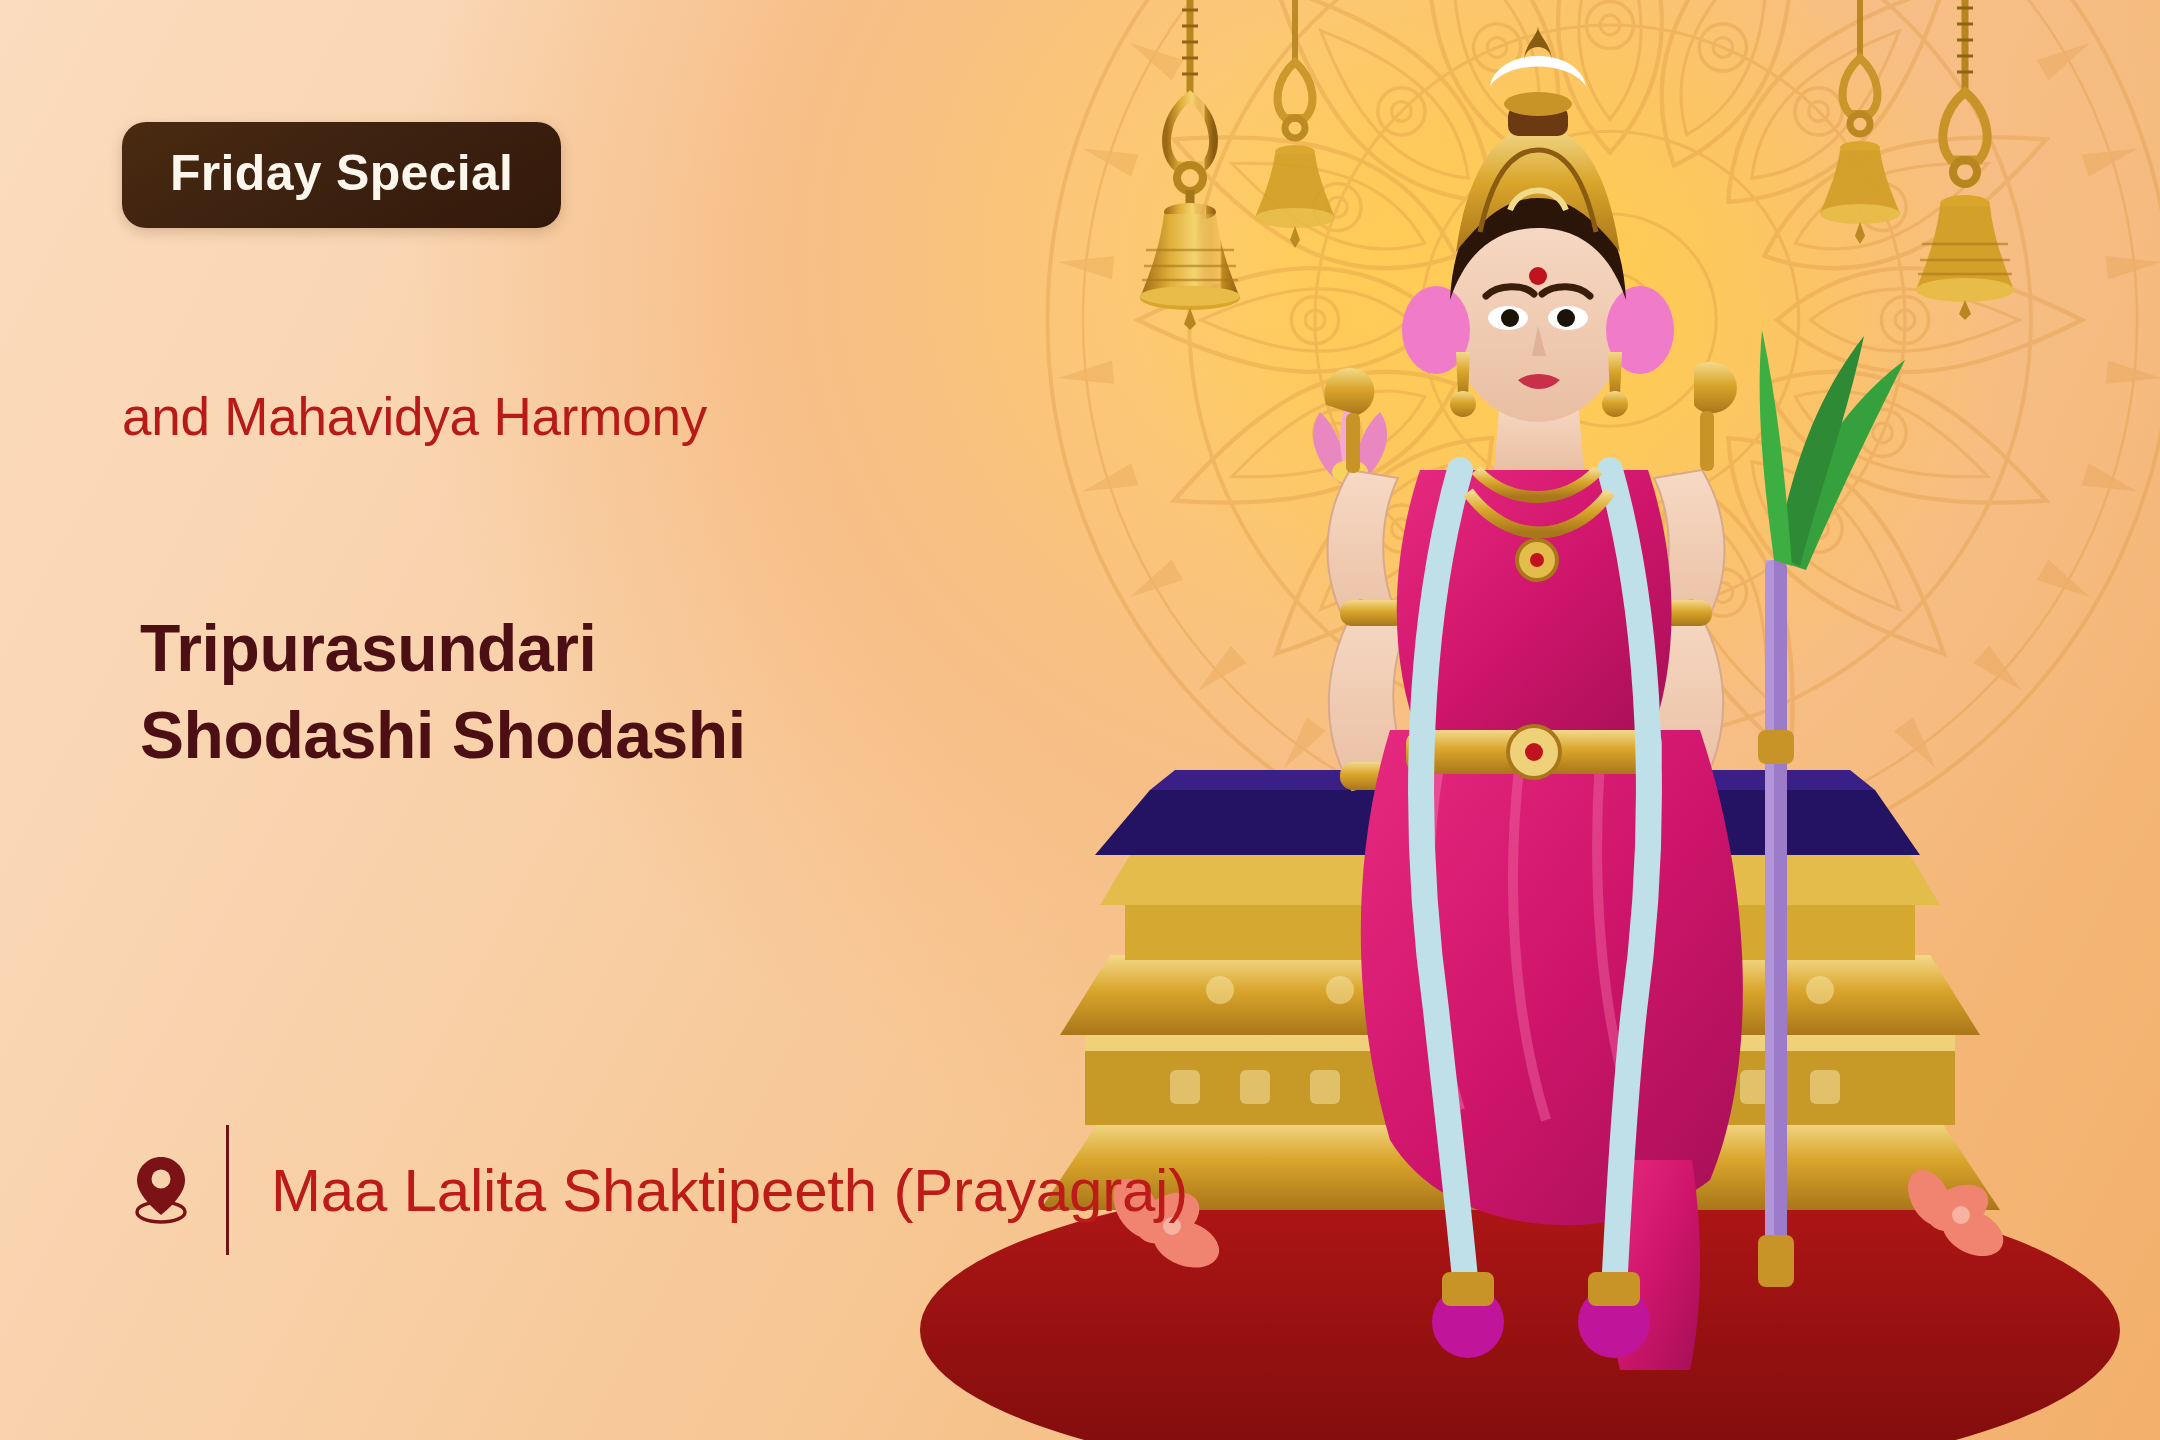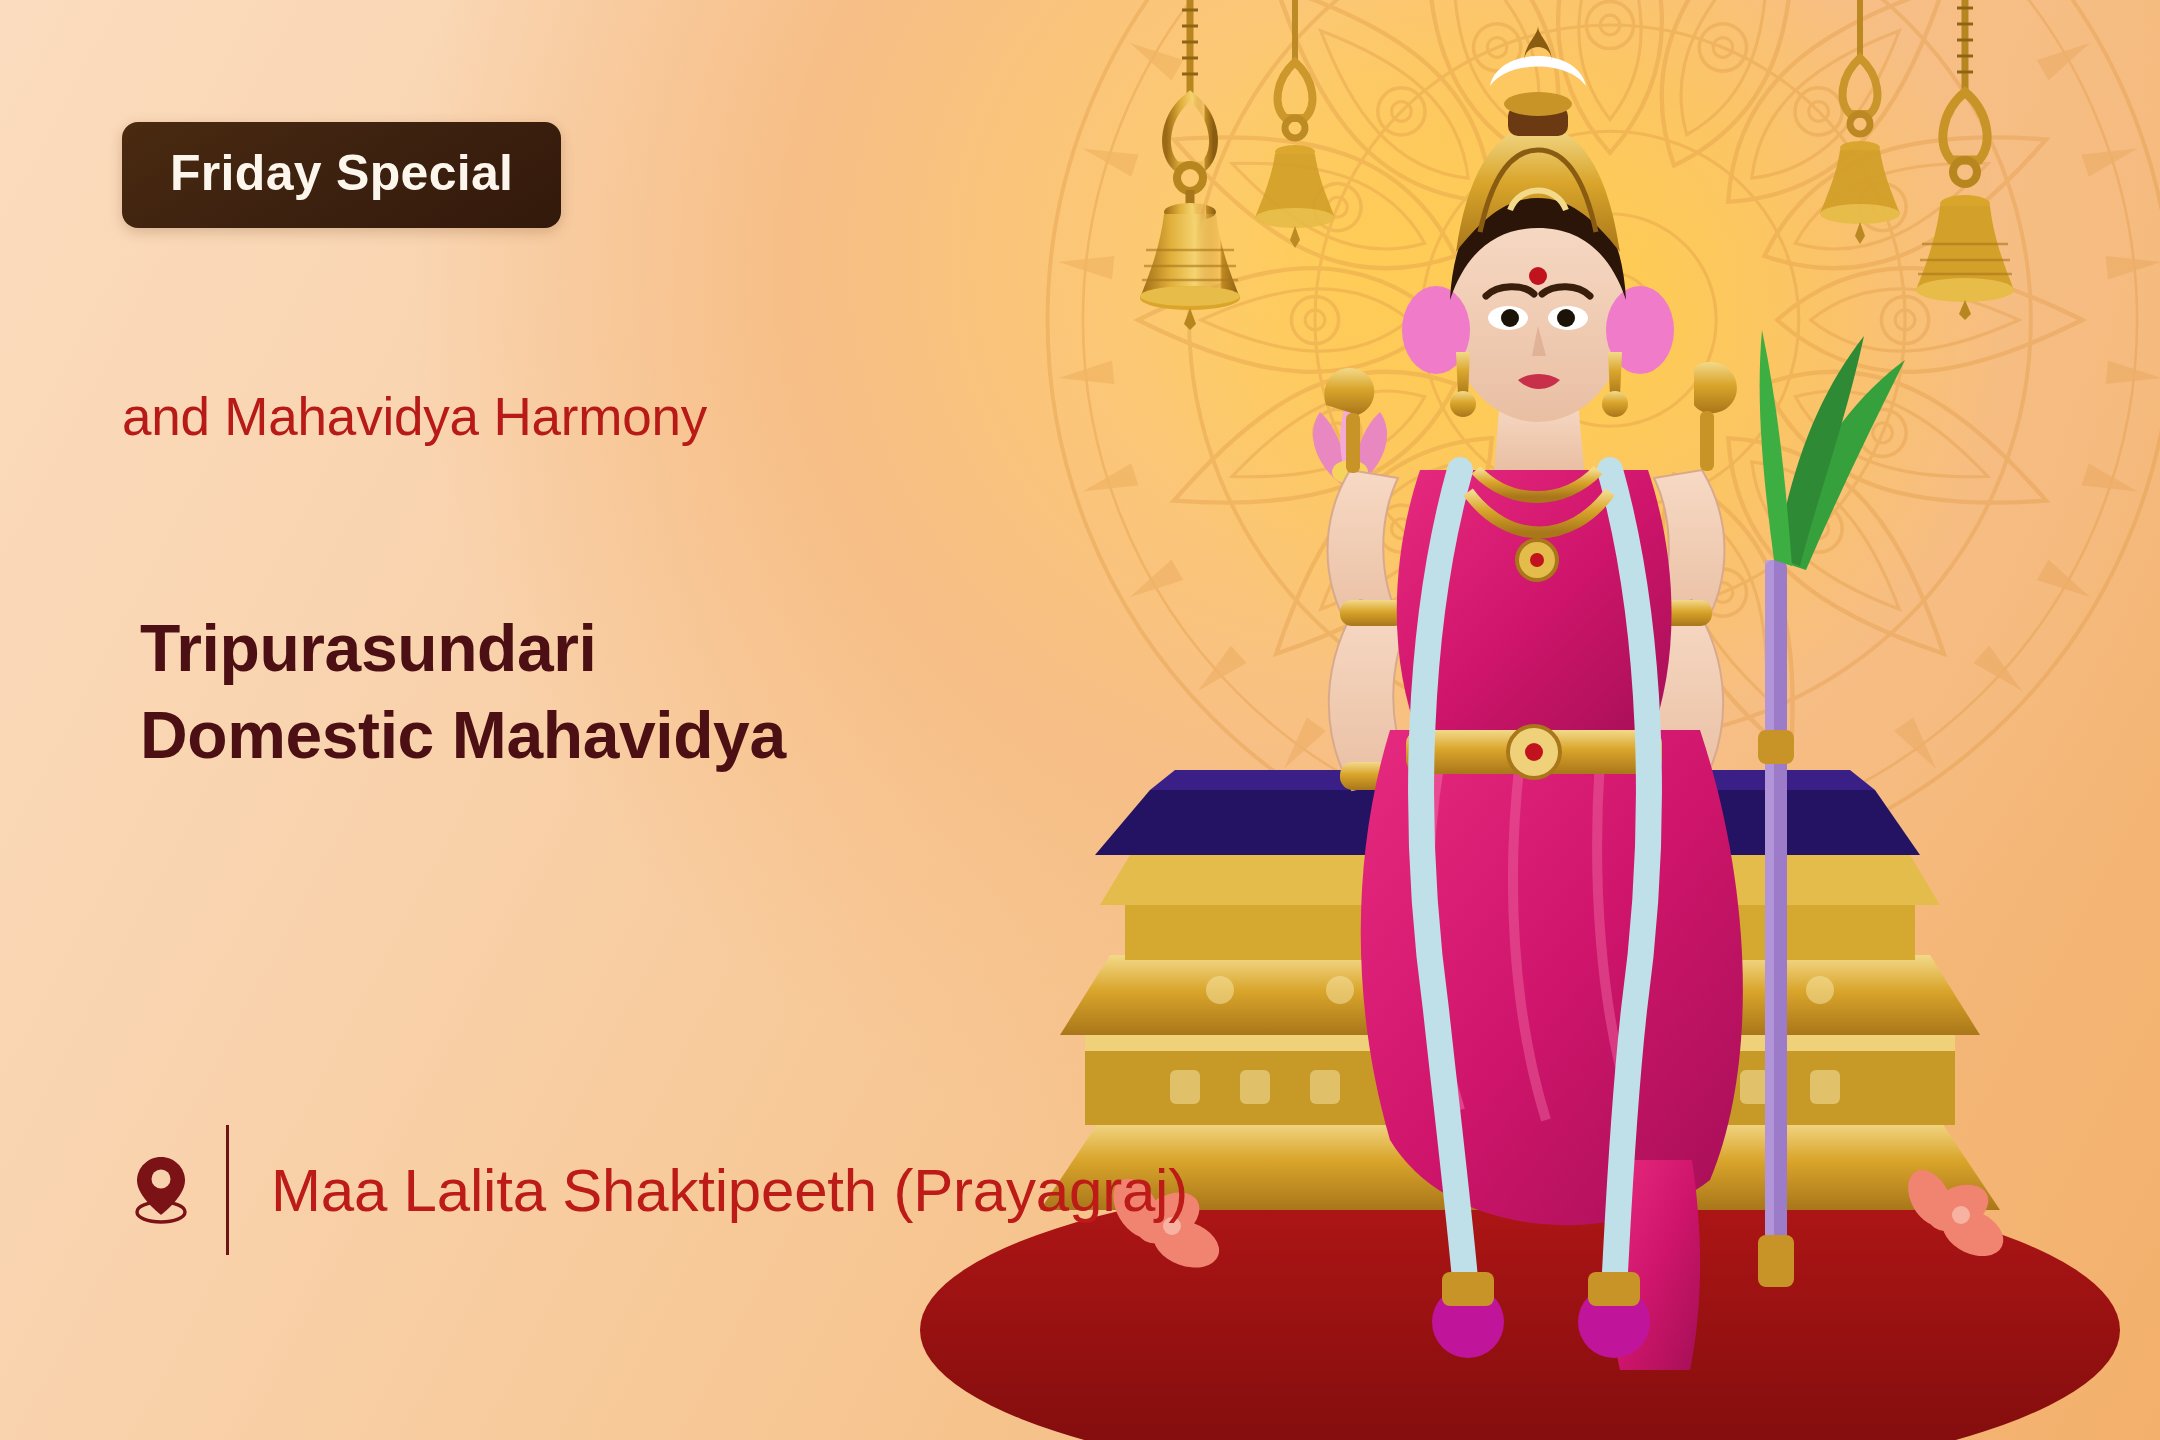--- a/index.html
+++ b/index.html
@@ -50,21 +50,21 @@
   .content {
     position:absolute;
     left:122px; top:0;
     width:900px; height:100%;
   }
 
   .badge {
     position:absolute;
     left:0; top:122px;
     padding:26px 48px 30px 48px;
-    border-radius:16px;
+    border-radius:24px;
     background:linear-gradient(150deg, #4A2A10 0%, #3E2210 45%, #33190B 100%);
     box-shadow:0 4px 14px rgba(90,45,10,.22);
   }
   .badge-label {
     font-size:50px;
     font-weight:bold;
     letter-spacing:.3px;
     color:#FDF6EC;
     line-height:1;
     white-space:nowrap;
@@ -460,21 +460,21 @@
     <div class="badge">
       <div class="badge-label">Friday Special</div>
     </div>
 
     <div class="subtitle">
       <span class="ln">and Mahavidya Harmony</span>
     </div>
 
     <div class="title">
       <span class="ln">Tripurasundari</span>
-      <span class="ln">Domestic Mahavidya</span>
+      <span class="ln">Shodashi Shodashi</span>
     </div>
 
     <div class="location">
       <span class="pin-icon">
         <svg width="62" height="74" viewBox="0 0 62 74">
           <path d="M31 4 C17.8 4 7 14.6 7 27.6 C7 44 31 62 31 62 C31 62 55 44 55 27.6 C55 14.6 44.2 4 31 4 Z" fill="#7A1216"></path>
           <circle cx="31" cy="26" r="9.5" fill="#F7D2AC"></circle>
           <ellipse cx="31" cy="59" rx="24" ry="10" fill="none" stroke="#7A1216" stroke-width="3.4"></ellipse>
         </svg>
       </span>

